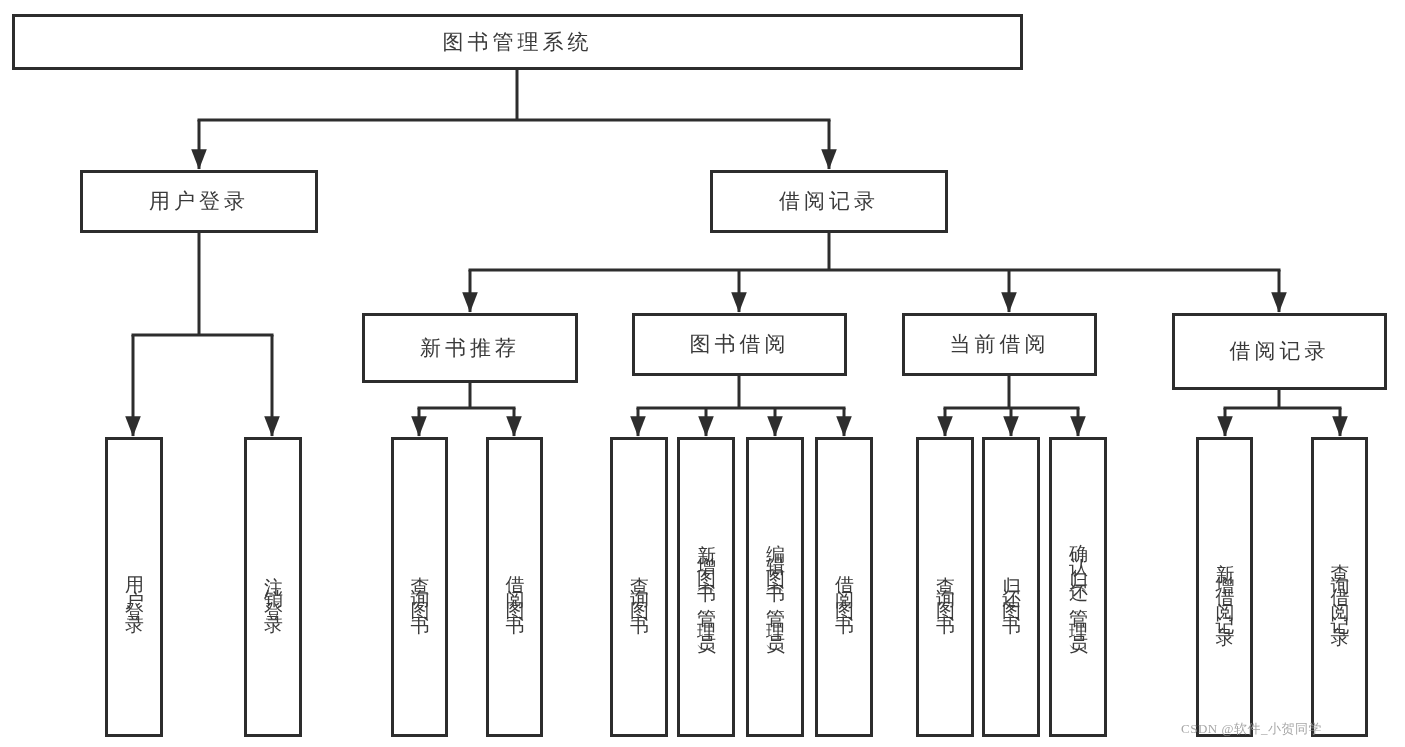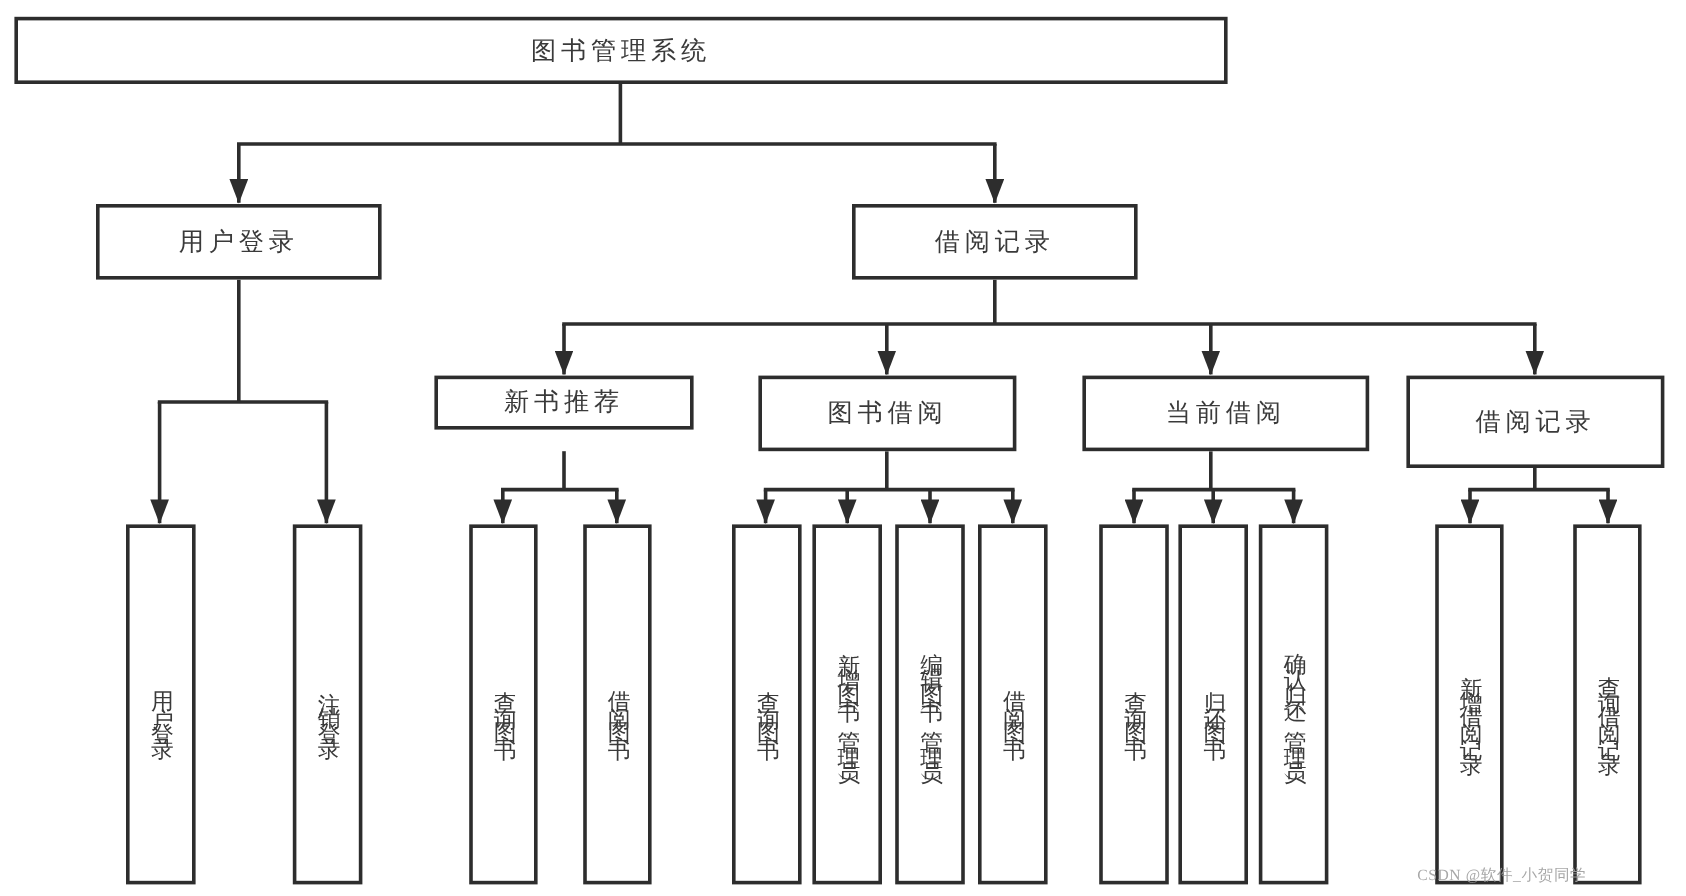--- a/index.html
+++ b/index.html
@@ -31,23 +31,23 @@
     writing-mode:vertical-rl;
     text-orientation:mixed;
     font-size:19px;
     letter-spacing:13px;
     line-height:1.2;
   }
   
   .n-root            { left:12px;   top:14px;  width:1011px; height:56px; }
   .n-user-login      { left:80px;   top:170px; width:238px;  height:63px; }
   .n-book-mgmt       { left:710px;  top:170px; width:238px;  height:63px; }
-  .n-new-book        { left:362px;  top:313px; width:216px;  height:45px; }
+  .n-new-book        { left:362px;  top:313px; width:216px;  height:70px; }
   .n-book-borrow     { left:632px;  top:313px; width:215px;  height:63px; }
-  .n-current-borrow  { left:902px;  top:313px; width:239px;  height:63px; }
+  .n-current-borrow  { left:902px;  top:313px; width:195px;  height:63px; }
   .n-borrow-records  { left:1172px; top:313px; width:215px;  height:77px; }
   .leaf              { top:437px; height:300px; }
   .l-user-login      { left:105px;  width:58px; }
   .l-logout          { left:244px;  width:58px; }
   .l-nb-query        { left:391px;  width:57px; }
   .l-nb-borrow       { left:486px;  width:57px; }
   .l-bb-query        { left:610px;  width:58px; }
   .l-bb-add          { left:677px;  width:58px; }
   .l-bb-edit         { left:746px;  width:58px; }
   .l-bb-borrow       { left:815px;  width:58px; }

